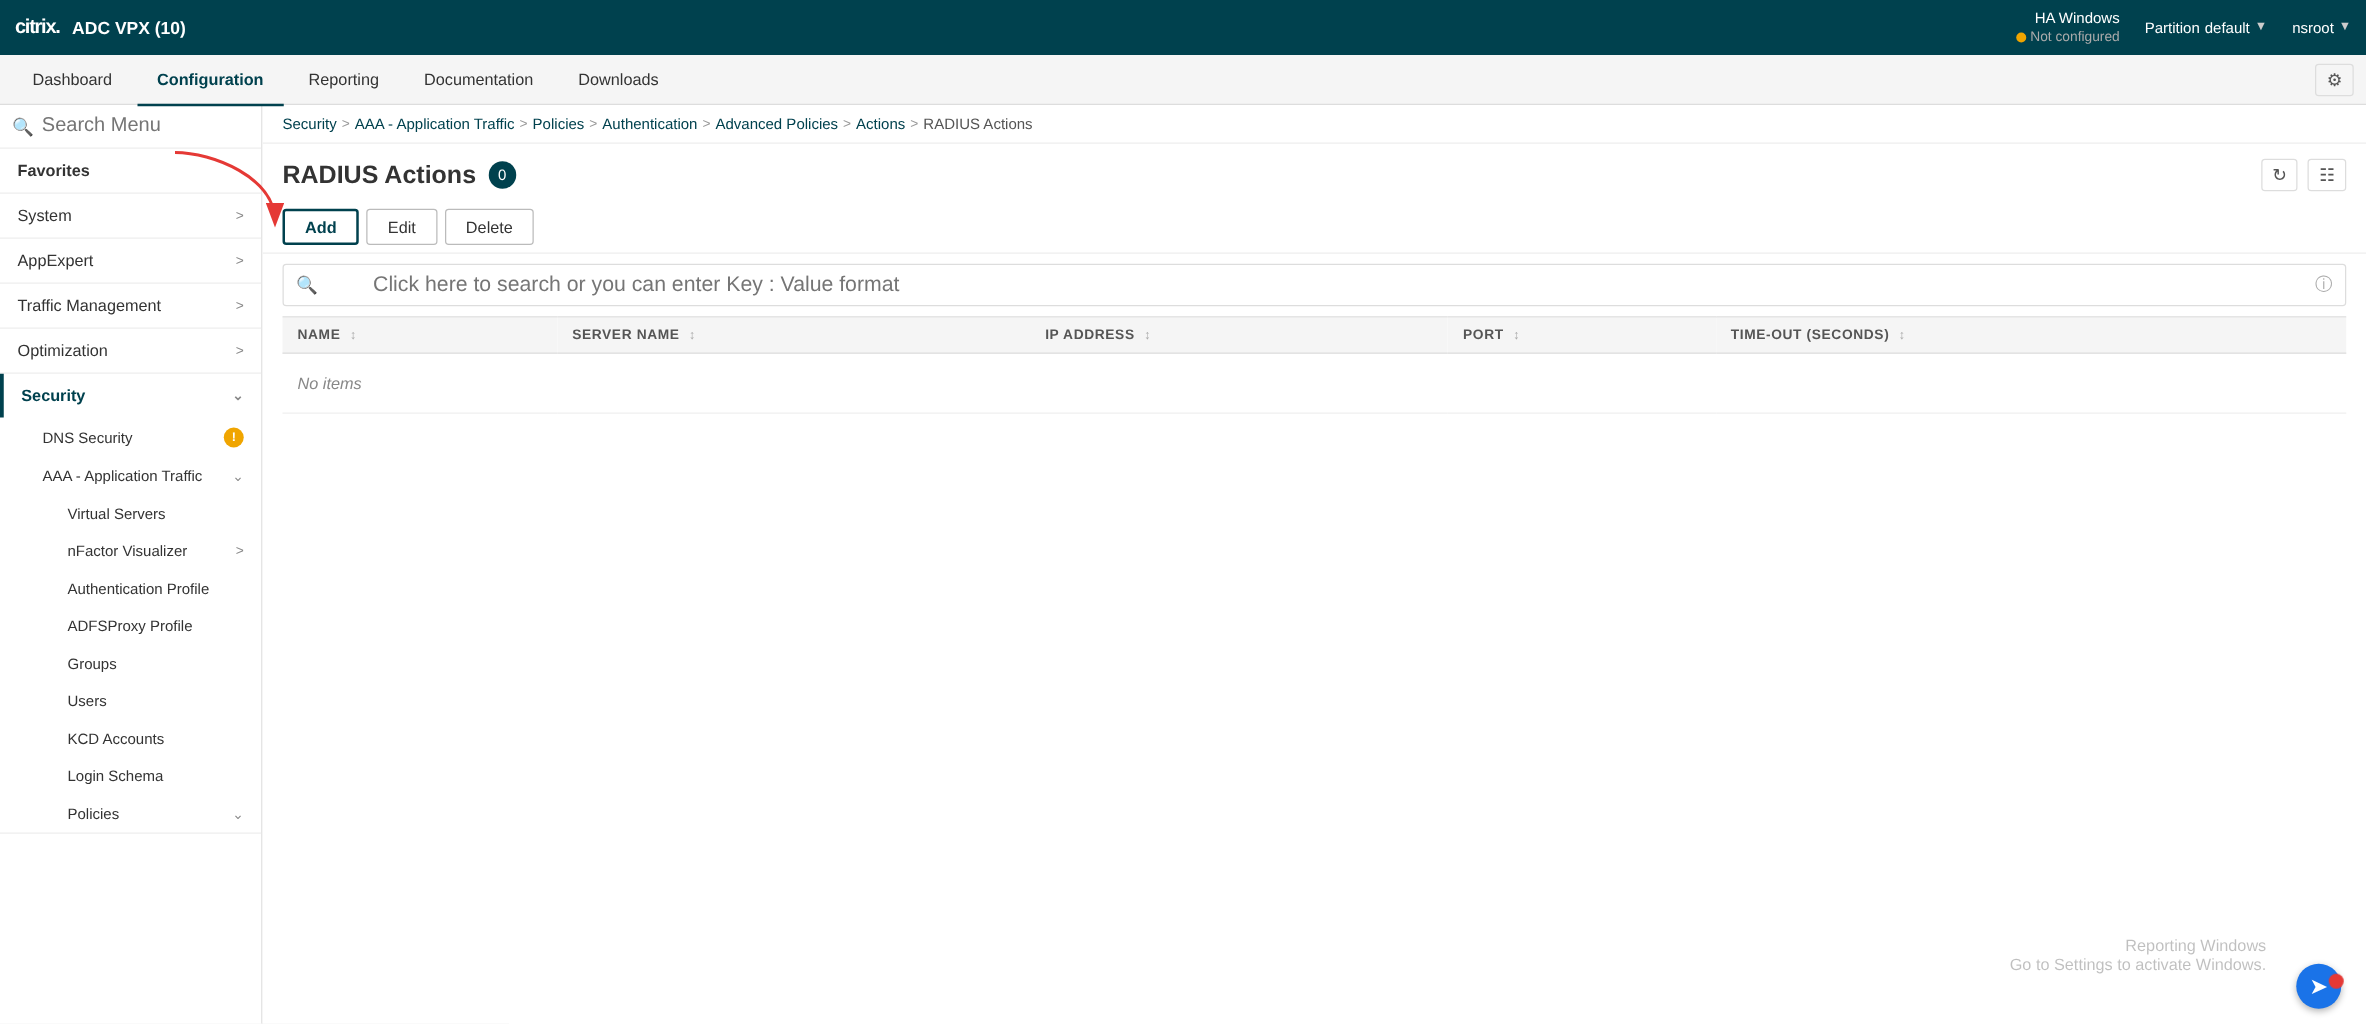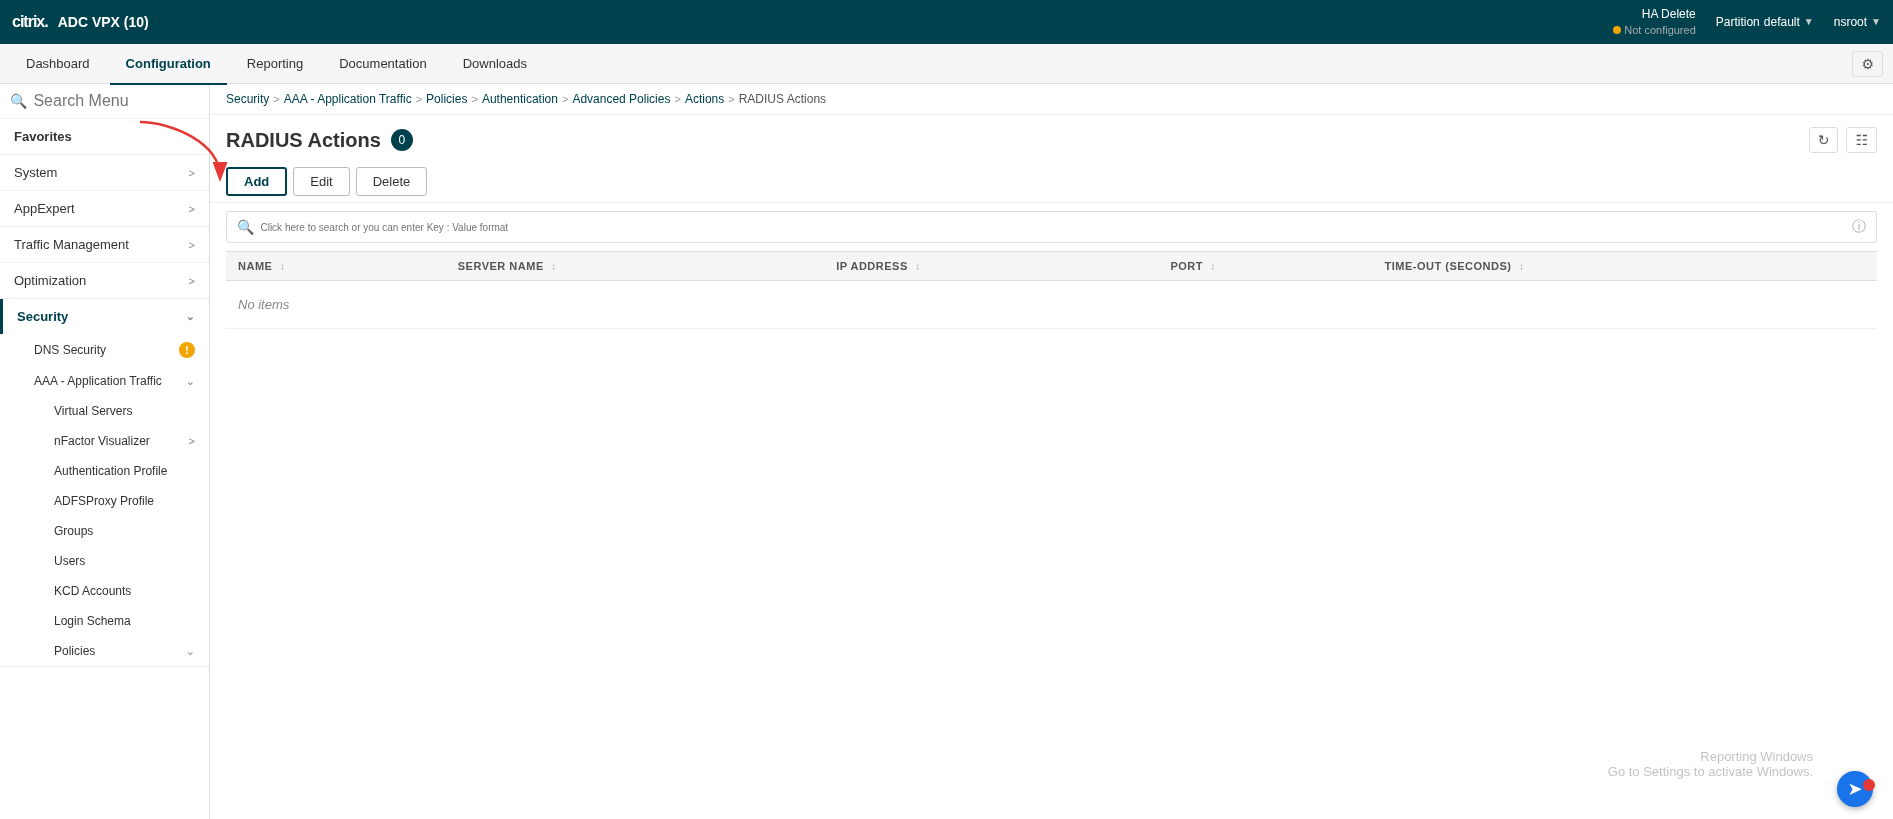--- a/index.html
+++ b/index.html
@@ -271,24 +271,25 @@
       border: 1px solid #ddd;
       border-radius: 3px;
       padding: 6px 10px;
       display: flex;
       align-items: center;
       gap: 6px;
     }
     .table-search input {
       border: none;
       outline: none;
-      font-size: 10px;
+      font-size: 17px;
       color: #4d7c0f;
       width: 100%;
       background: transparent;
+      margin-left: 38px;
     }
     .table-search .info-icon {
       margin-left: auto;
       color: #aaa;
       font-size: 14px;
     }
 
     
     .data-table {
       width: 100%;
@@ -376,21 +377,21 @@
 </head>
 <body>
 
 <div class="top-bar">
   <div class="brand">
     <span class="citrix-logo">citrix.</span>
     <span>ADC VPX (10)</span>
   </div>
   <div class="ha-status">
     <div class="status-block">
-      <span class="label">HA Delete</span>
+      <span class="label">HA Windows</span>
       <span class="value">
         <span class="dot-yellow"></span>
         <span>Not configured</span>
       </span>
     </div>
     <div class="partition-block">
       <span>Partition</span>
       <span>default</span>
       <span class="chevron">▼</span>
     </div>

